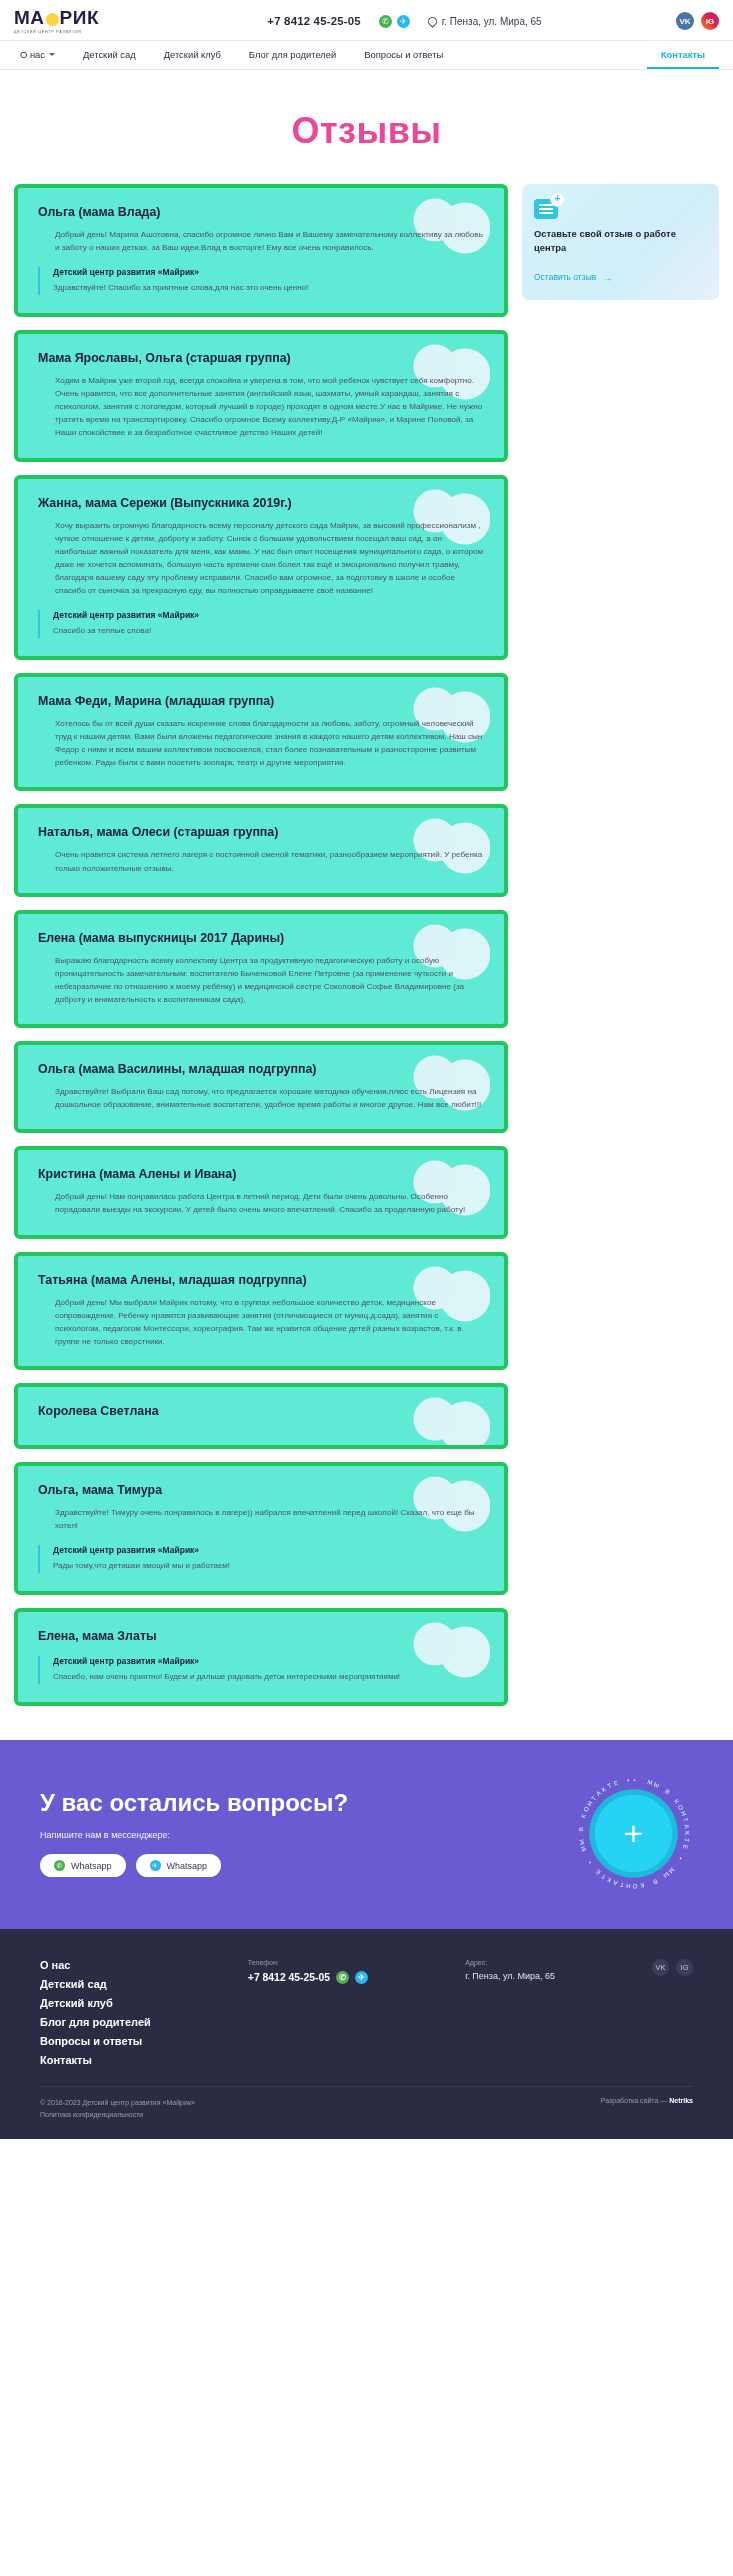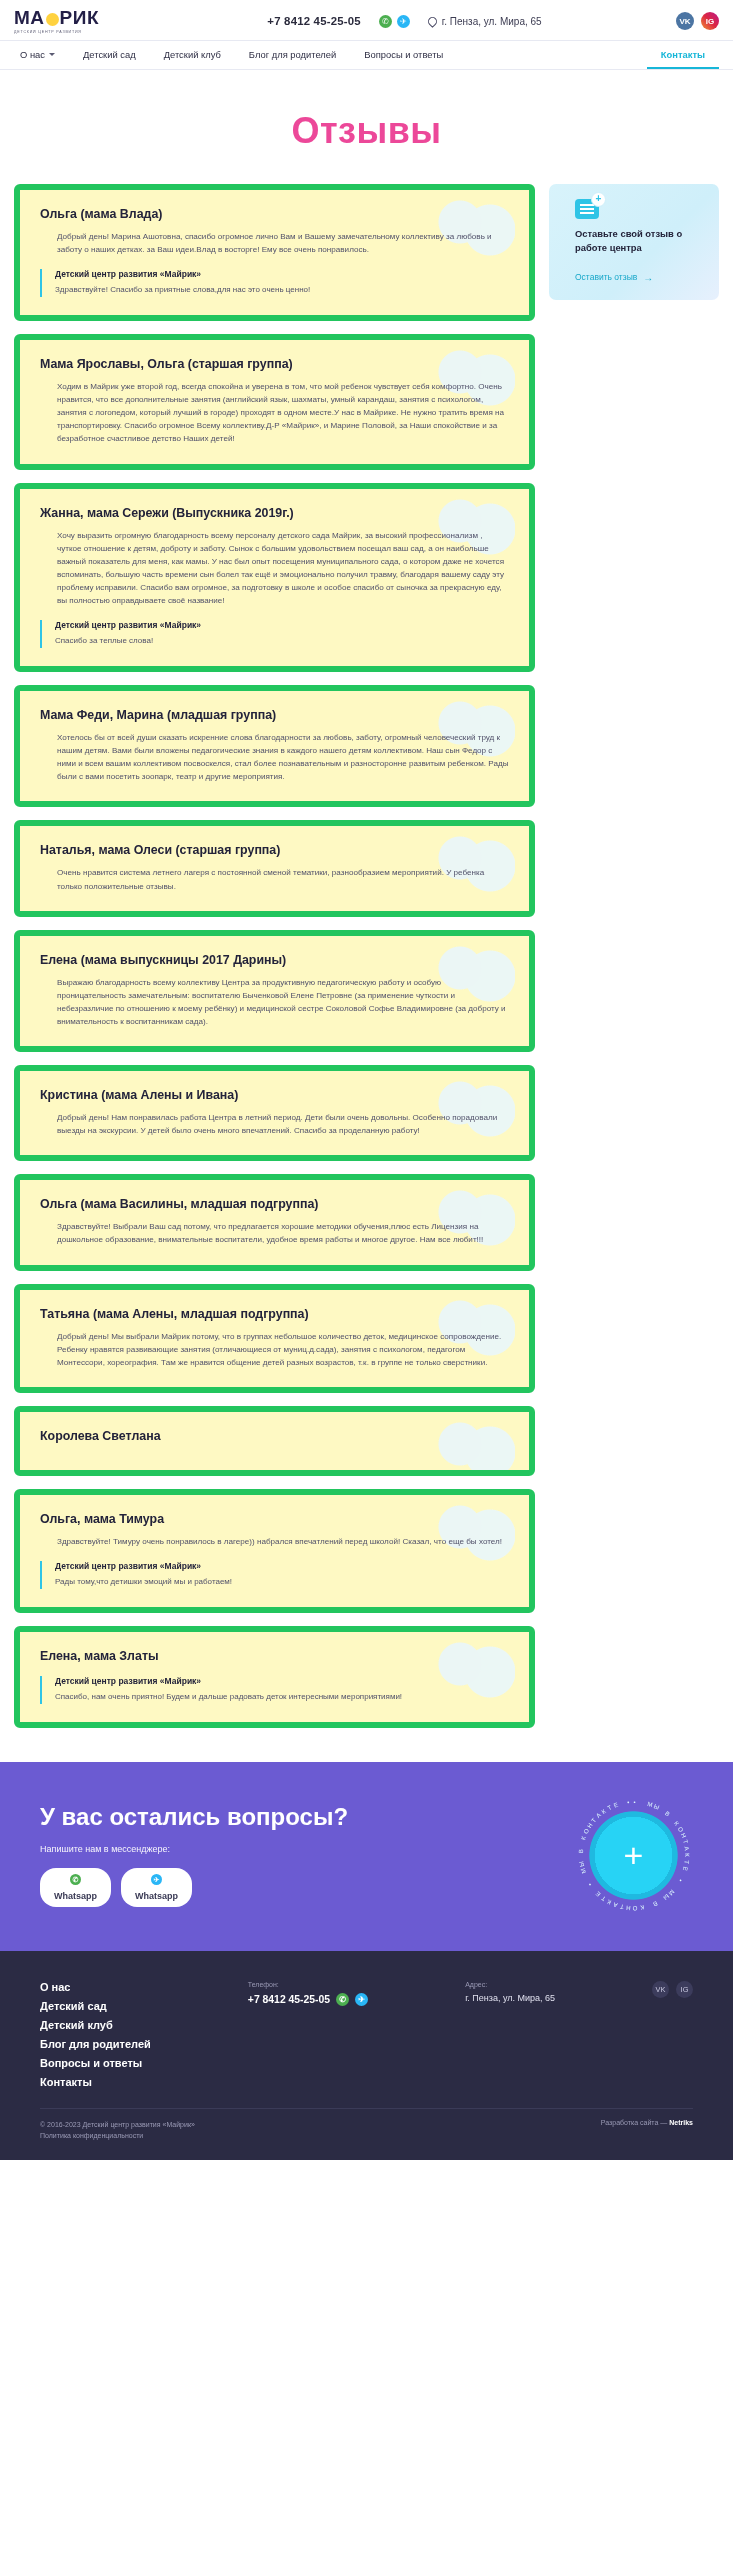--- a/index.html
+++ b/index.html
@@ -75,22 +75,22 @@
   }
 
   
   .content {
     display: flex; gap: 14px; padding: 0 14px 34px 14px; align-items: flex-start;
   }
   .reviews-col { flex: 1; display: flex; flex-direction: column; gap: 13px; }
 
   .review-card {
     position: relative;
-    background: #fef9c3;
-    border: 6px solid #22c55e;
+    background: #5eead4;
+    border: 4px solid #22c55e;
     border-radius: 6px;
     padding: 17px 20px 18px 20px;
     overflow: hidden;
   }
   .review-card::after {
     content: "";
     position: absolute; right: 14px; top: 10px;
     width: 77px; height: 61px;
     background:
       radial-gradient(circle at 22px 22px, #e9f6fb 21px, transparent 22px),
@@ -107,24 +107,24 @@
 
   .reply {
     margin-top: 13px; padding-left: 13px; border-left: 2px solid #2fc4e6;
     position: relative; z-index: 2;
   }
   .reply-name { font-size: 8.5px; font-weight: 700; color: #23233a; margin-bottom: 5px; }
   .reply-text { font-size: 8px; line-height: 1.6; color: #51516a; }
 
   
   .side-cta {
-    width: 170px;
+    width: 197px;
     background: linear-gradient(135deg,#d8f3fb 0%, #cfeffa 60%, #e7f0fd 100%);
     border-radius: 7px;
-    padding: 15px 14px 16px 26px;
+    padding: 15px 14px 16px 12px;
     position: relative;
   }
   .cta-icon {
     width: 24px; height: 20px; border-radius: 4px; background: #2fc4e6;
     position: relative; margin-bottom: 8px;
   }
   .cta-icon::before {
     content:""; position:absolute; left:5px; top:5px; width:14px; height:1.6px; background:#fff;
     box-shadow: 0 4px 0 #fff, 0 8px 0 #fff;
   }
@@ -142,21 +142,21 @@
     background: #6b5bd2;
     padding: 34px 40px 36px 40px;
     display: flex; align-items: center; justify-content: space-between;
     color: #fff; position: relative; overflow: hidden;
   }
   .q-left h2 { font-size: 24px; font-weight: 700; margin-bottom: 13px; text-align: right; }
   .q-sub { font-size: 9px; margin-bottom: 14px; opacity: .95; }
   .q-btns { display: flex; gap: 10px; }
   .q-btn {
     background: #fff; color: #3a3a55; border-radius: 16px; padding: 6px 14px;
-    font-size: 9px; display: inline-flex; align-items: center; gap: 6px; cursor: pointer; font-weight: 700; flex-direction: column;
+    font-size: 9px; display: inline-flex; align-items: center; gap: 6px; cursor: pointer; font-weight: 400;
   }
   .q-btn .dot { width: 11px; height: 11px; border-radius: 50%; display:inline-flex; align-items:center; justify-content:center; color:#fff; font-size:7px; }
   .q-btn .dot.wa { background:#4caf50; }
   .q-btn .dot.tg { background:#29b6f6; }
   .q-right { position: relative; width: 119px; height: 119px; }
   .circ-badge {
     position: absolute; inset: 0; border-radius: 50%;
     background: radial-gradient(circle at 50% 50%, #27d3f5 0 46%, #1fb9e0 46% 52%, transparent 53%);
     display: flex; align-items: center; justify-content: center;
   }
@@ -275,29 +275,29 @@
             <p>Очень нравится система летнего лагеря с постоянной сменой тематики, разнообразием мероприятий. У ребенка только положительные отзывы.</p>
           </div>
         </div>
         <div class="review-card">
           <div class="review-name">Елена (мама выпускницы 2017 Дарины)</div>
           <div class="review-text">
             <p>Выражаю благодарность всему коллективу Центра за продуктивную педагогическую работу и особую проницательность замечательным: воспитателю Быченковой Елене Петровне (за применение чуткости и небезразличие по отношению к моему ребёнку) и медицинской сестре Соколовой Софье Владимировне (за доброту и внимательность к воспитанникам сада).</p>
           </div>
         </div>
         <div class="review-card">
+          <div class="review-name">Ольга (мама Василины, младшая подгруппа)</div>
+          <div class="review-text">
+            <p>Здравствуйте! Выбрали Ваш сад потому, что предлагается хорошие методики обучения,плюс есть Лицензия на дошкольное образование, внимательные воспитатели, удобное время работы и многое другое. Нам все любит!!!</p>
+          </div>
+        </div>
+        <div class="review-card">
           <div class="review-name">Кристина (мама Алены и Ивана)</div>
           <div class="review-text">
             <p>Добрый день! Нам понравилась работа Центра в летний период. Дети были очень довольны. Особенно порадовали выезды на экскурсии. У детей было очень много впечатлений. Спасибо за проделанную работу!</p>
-          </div>
-        </div>
-        <div class="review-card">
-          <div class="review-name">Ольга (мама Василины, младшая подгруппа)</div>
-          <div class="review-text">
-            <p>Здравствуйте! Выбрали Ваш сад потому, что предлагается хорошие методики обучения,плюс есть Лицензия на дошкольное образование, внимательные воспитатели, удобное время работы и многое другое. Нам все любит!!!</p>
           </div>
         </div>
         <div class="review-card">
           <div class="review-name">Татьяна (мама Алены, младшая подгруппа)</div>
           <div class="review-text">
             <p>Добрый день! Мы выбрали Майрик потому, что в группах небольшое количество деток, медицинское сопровождение. Ребенку нравятся развивающие занятия (отличающиеся от муниц.д.сада), занятия с психологом, педагогом Монтессори, хореография. Там же нравится общение детей разных возрастов, т.к. в группе не только сверстники.</p>
           </div>
         </div>
         <div class="review-card">
           <div class="review-name">Королева Светлана</div>

